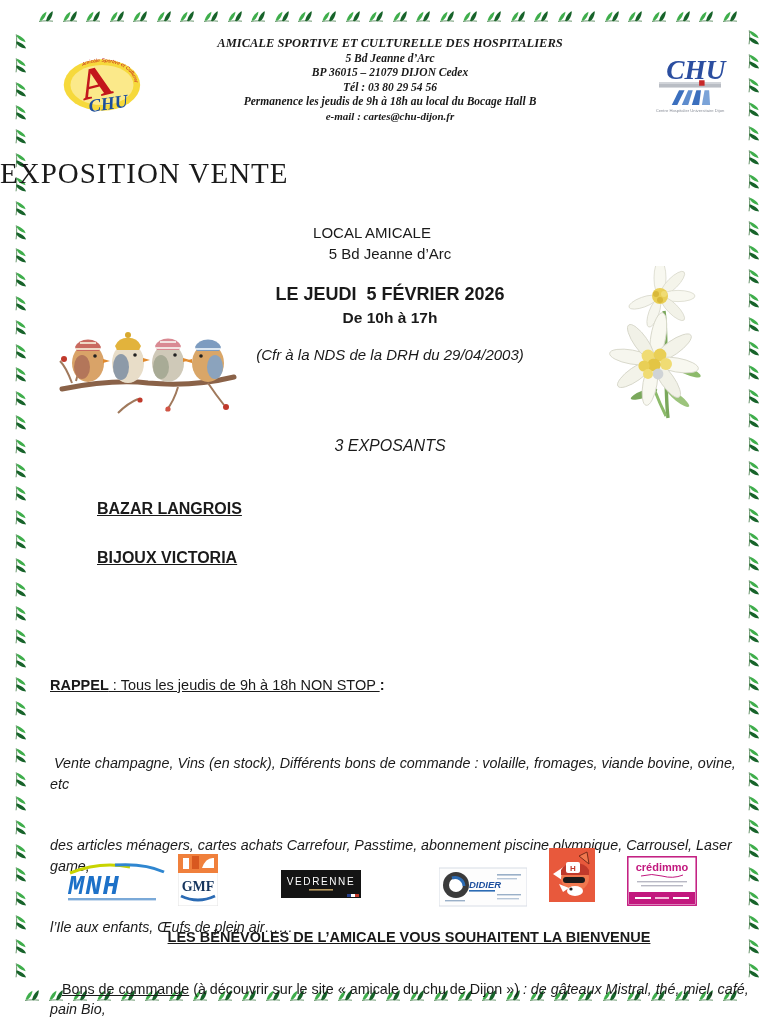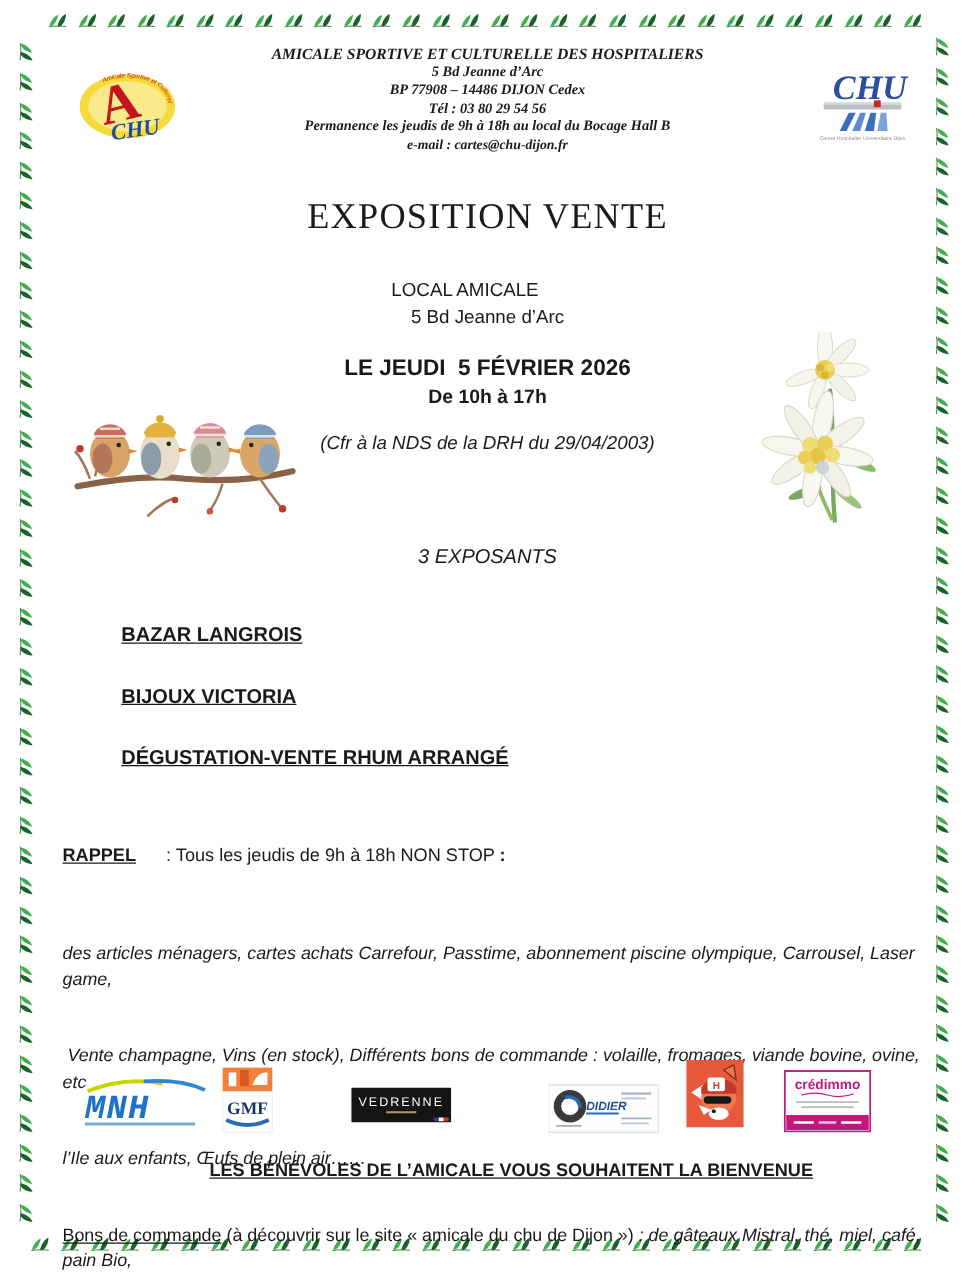--- a/index.html
+++ b/index.html
@@ -12,38 +12,38 @@
   .leaf{line-height:0;display:block;}
   .border-v .leaf svg{transform:rotate(92deg);}
   
   .hdr-text{position:absolute;left:150px;width:480px;top:36px;text-align:center;
             font-family:"Liberation Serif",serif;font-style:italic;font-weight:bold;line-height:14.5px;}
   .hdr-org{font-size:12.5px;text-align:center;}
   .hdr-line{font-size:11.5px;}
   .logo-achu{position:absolute;left:58px;top:50px;}
   .logo-chu{position:absolute;left:644px;top:52px;}
   
-  .title{position:absolute;left:0;width:780px;top:157px;text-align:center;
+  .title{position:absolute;left:0;width:780px;top:157px;text-align:left;
          font-family:"Liberation Serif",serif;font-size:29px;letter-spacing:1px;}
   .venue1{position:absolute;left:0;width:744px;top:224px;text-align:center;font-size:15px;}
   .venue2{position:absolute;left:0;width:780px;top:245px;text-align:center;font-size:15px;}
   .date{position:absolute;left:0;width:780px;top:284px;text-align:center;font-size:18px;font-weight:bold;white-space:pre;}
   .time{position:absolute;left:0;width:780px;top:309px;text-align:center;font-size:15.5px;font-weight:bold;}
   .note{position:absolute;left:0;width:780px;top:346px;text-align:center;font-size:15px;font-style:italic;}
   .expo-head{position:absolute;left:0;width:780px;top:437px;text-align:center;font-size:16px;font-style:italic;}
   .exhibitor{position:absolute;left:97px;font-size:16px;font-weight:bold;text-decoration:underline;}
   .ex0{top:500px;}.ex1{top:549px;}.ex2{top:598px;}
   
   .rappel{position:absolute;left:50px;right:35px;top:677px;font-size:14.5px;white-space:pre-wrap;}
   .rappel .lbl{font-weight:bold;text-decoration:underline;}
-  .rappel .mid{margin-left:20px;}
+  .rappel .mid{text-decoration:underline;}
   .rappel .sfx{font-weight:bold;}
   .details{position:absolute;left:50px;right:30px;top:712px;font-size:14.3px;line-height:20.5px;white-space:pre-wrap;}
   .it{font-style:italic;}
-  .ul{text-decoration:underline;}
+  .ul{text-decoration:underline;margin-left:12px;}
   
   .plogo{position:absolute;}
   .footer{position:absolute;left:0;width:780px;top:929px;text-align:center;
           font-size:14.5px;font-weight:bold;text-decoration:underline;padding-left:19px;}
   .illus{position:absolute;line-height:0;}
 </style>
 </head>
 <body>
 
 <div class="page">
@@ -766,21 +766,21 @@
         </defs>
       <text font-size="5.2" fill="#c3161c" font-style="italic"><textPath href="#achu-arc">Amicale Sportive et Culturelle</textPath></text>
       <text x="22" y="47" font-family="Liberation Serif,serif" font-size="46" font-weight="bold" fill="#c3161c" transform="rotate(-14 45 32)">A</text>
       <text x="32" y="62" font-family="Liberation Serif,serif" font-style="italic" font-weight="bold" font-size="19" fill="#1e4f9c" transform="rotate(-8 50 56)">CHU</text>
     </svg>
   </div>
 
   <div class="hdr-text">
     <div class="hdr-org">AMICALE SPORTIVE ET CULTURELLE DES HOSPITALIERS</div>
     <div class="hdr-line">5 Bd Jeanne d’Arc</div>
-    <div class="hdr-line">BP 77908 – 14486 DIJON Cedex</div>
+    <div class="hdr-line">BP 36015 – 21079 DIJON Cedex</div>
     <div class="hdr-line">Tél : 03 80 29 54 56</div>
     <div class="hdr-line">Permanence les jeudis de 9h à 18h au local du Bocage Hall B</div>
     <div class="hdr-line" style="font-size:11px;">e-mail : cartes@chu-dijon.fr</div>
   </div>
 
   <div class="logo-chu">
     <svg width="92" height="62" viewBox="0 0 100 68">
       <text x="24" y="30" font-family="Liberation Serif,serif" font-style="italic" font-weight="bold" font-size="30" fill="#2b4ea0">CHU</text>
       <rect x="16" y="33" width="68" height="6" fill="#b9bdc4"></rect>
       <rect x="16" y="33" width="68" height="2" fill="#d4d7db"></rect>
@@ -908,27 +908,26 @@
         <circle cx="52" cy="100" r="5.6" fill="#e9cf56"></circle>
           <circle cx="66" cy="108" r="5.4" fill="#cfd3d6"></circle>
         <circle cx="56" cy="108" r="5" fill="#f0dc74"></circle>
       </g>
     </svg>
   </div>
 
   <div class="expo-head">3 EXPOSANTS</div>
   <div class="exhibitor ex0">BAZAR LANGROIS</div>
   <div class="exhibitor ex1">BIJOUX VICTORIA</div>
-  <div class="exhibitor ex2">DÉGUSTATION-VENTE RHUM ARRANGÉ</div>
 
   <div class="rappel"><span class="lbl">RAPPEL</span><span class="mid"> : Tous les jeudis de 9h à 18h NON STOP </span><span class="sfx">:</span></div>
 
   <div class="details">
+    <div class="it"> Vente champagne, Vins (en stock), Différents bons de commande : volaille, fromages, viande bovine, ovine, etc</div>
     <div class="it">des articles ménagers, cartes achats Carrefour, Passtime, abonnement piscine olympique, Carrousel, Laser game,</div>
-    <div class="it"> Vente champagne, Vins (en stock), Différents bons de commande : volaille, fromages, viande bovine, ovine, etc</div>
     <div class="it">l’Ile aux enfants, Œufs de plein air……</div>
     <div><span class="ul">Bons de commande</span><span> (à découvrir sur le site « amicale du chu de Dijon ») </span><span class="it">: de gâteaux Mistral, thé, miel, café, pain Bio,</span></div>
     
     
   </div>
 
   <div class="plogo" style="left:60px;top:858px;font-family:Liberation Mono, monospace;">
     <svg width="112" height="46" viewBox="0 0 112 46">
       <path d="M10 15 Q40 3 70 9" stroke="#c8d400" stroke-width="3" fill="none"></path>
       <path d="M55 7 Q85 5 104 14" stroke="#2f86d0" stroke-width="3" fill="none"></path>

